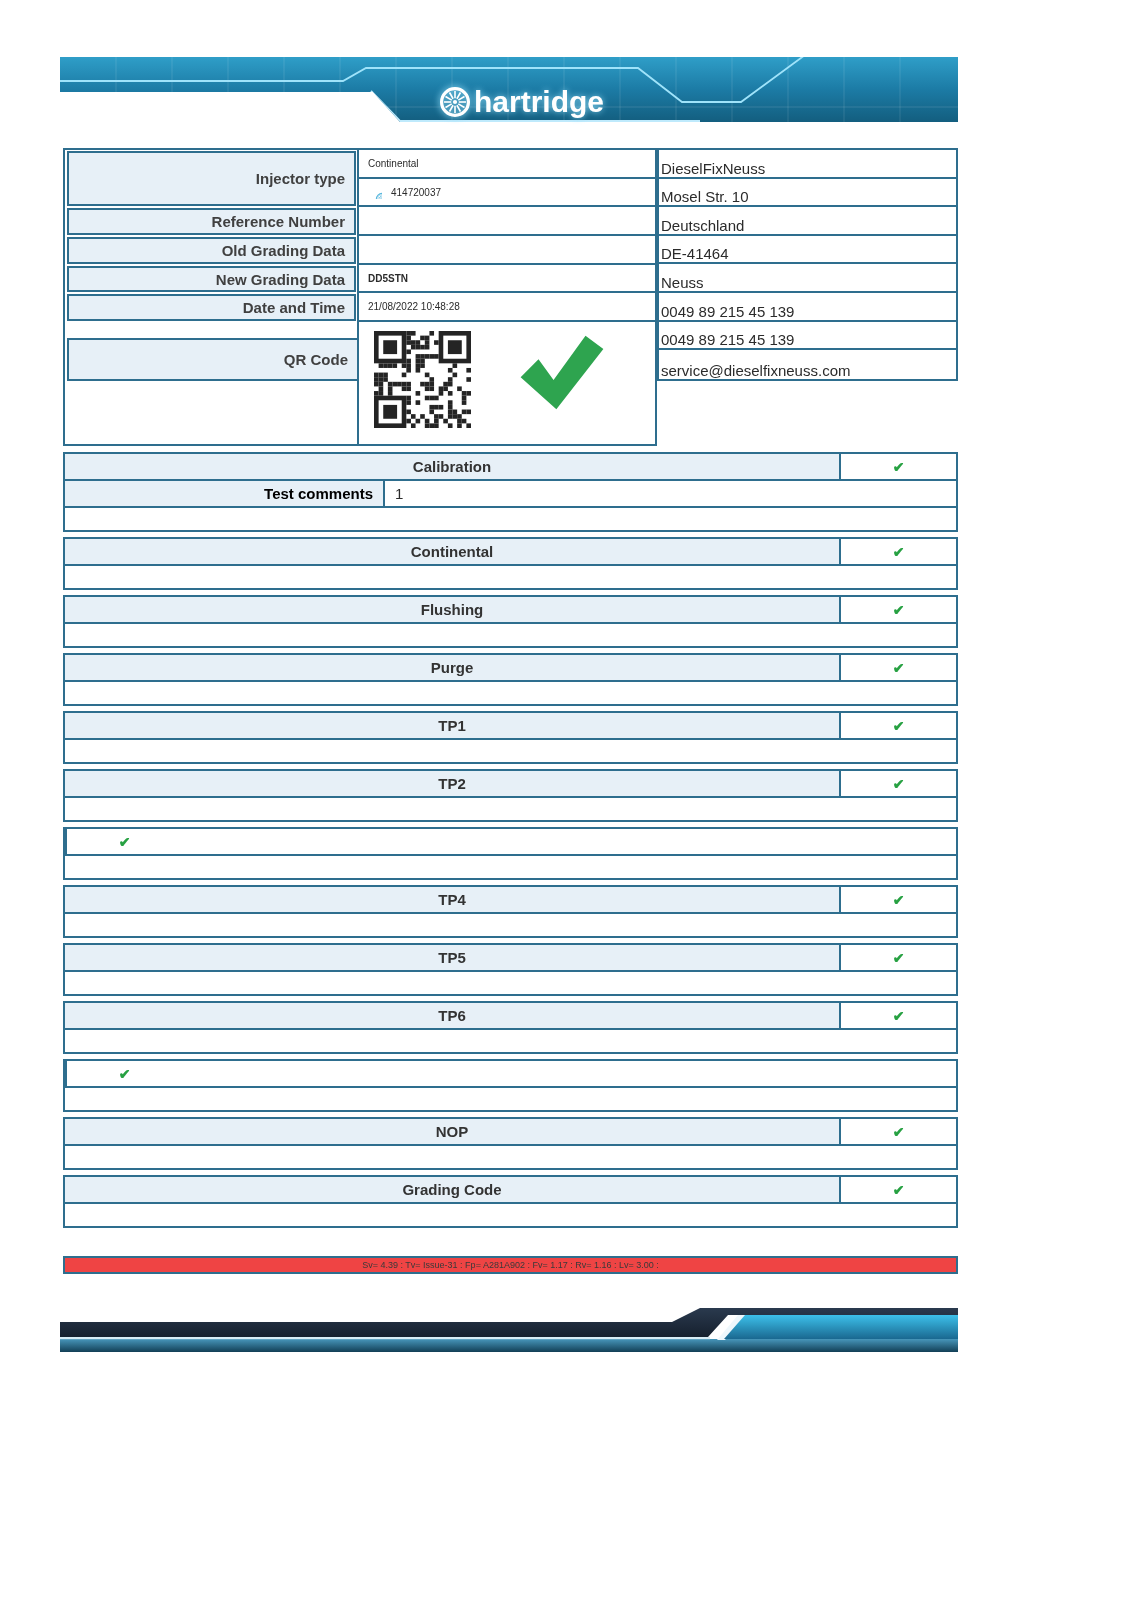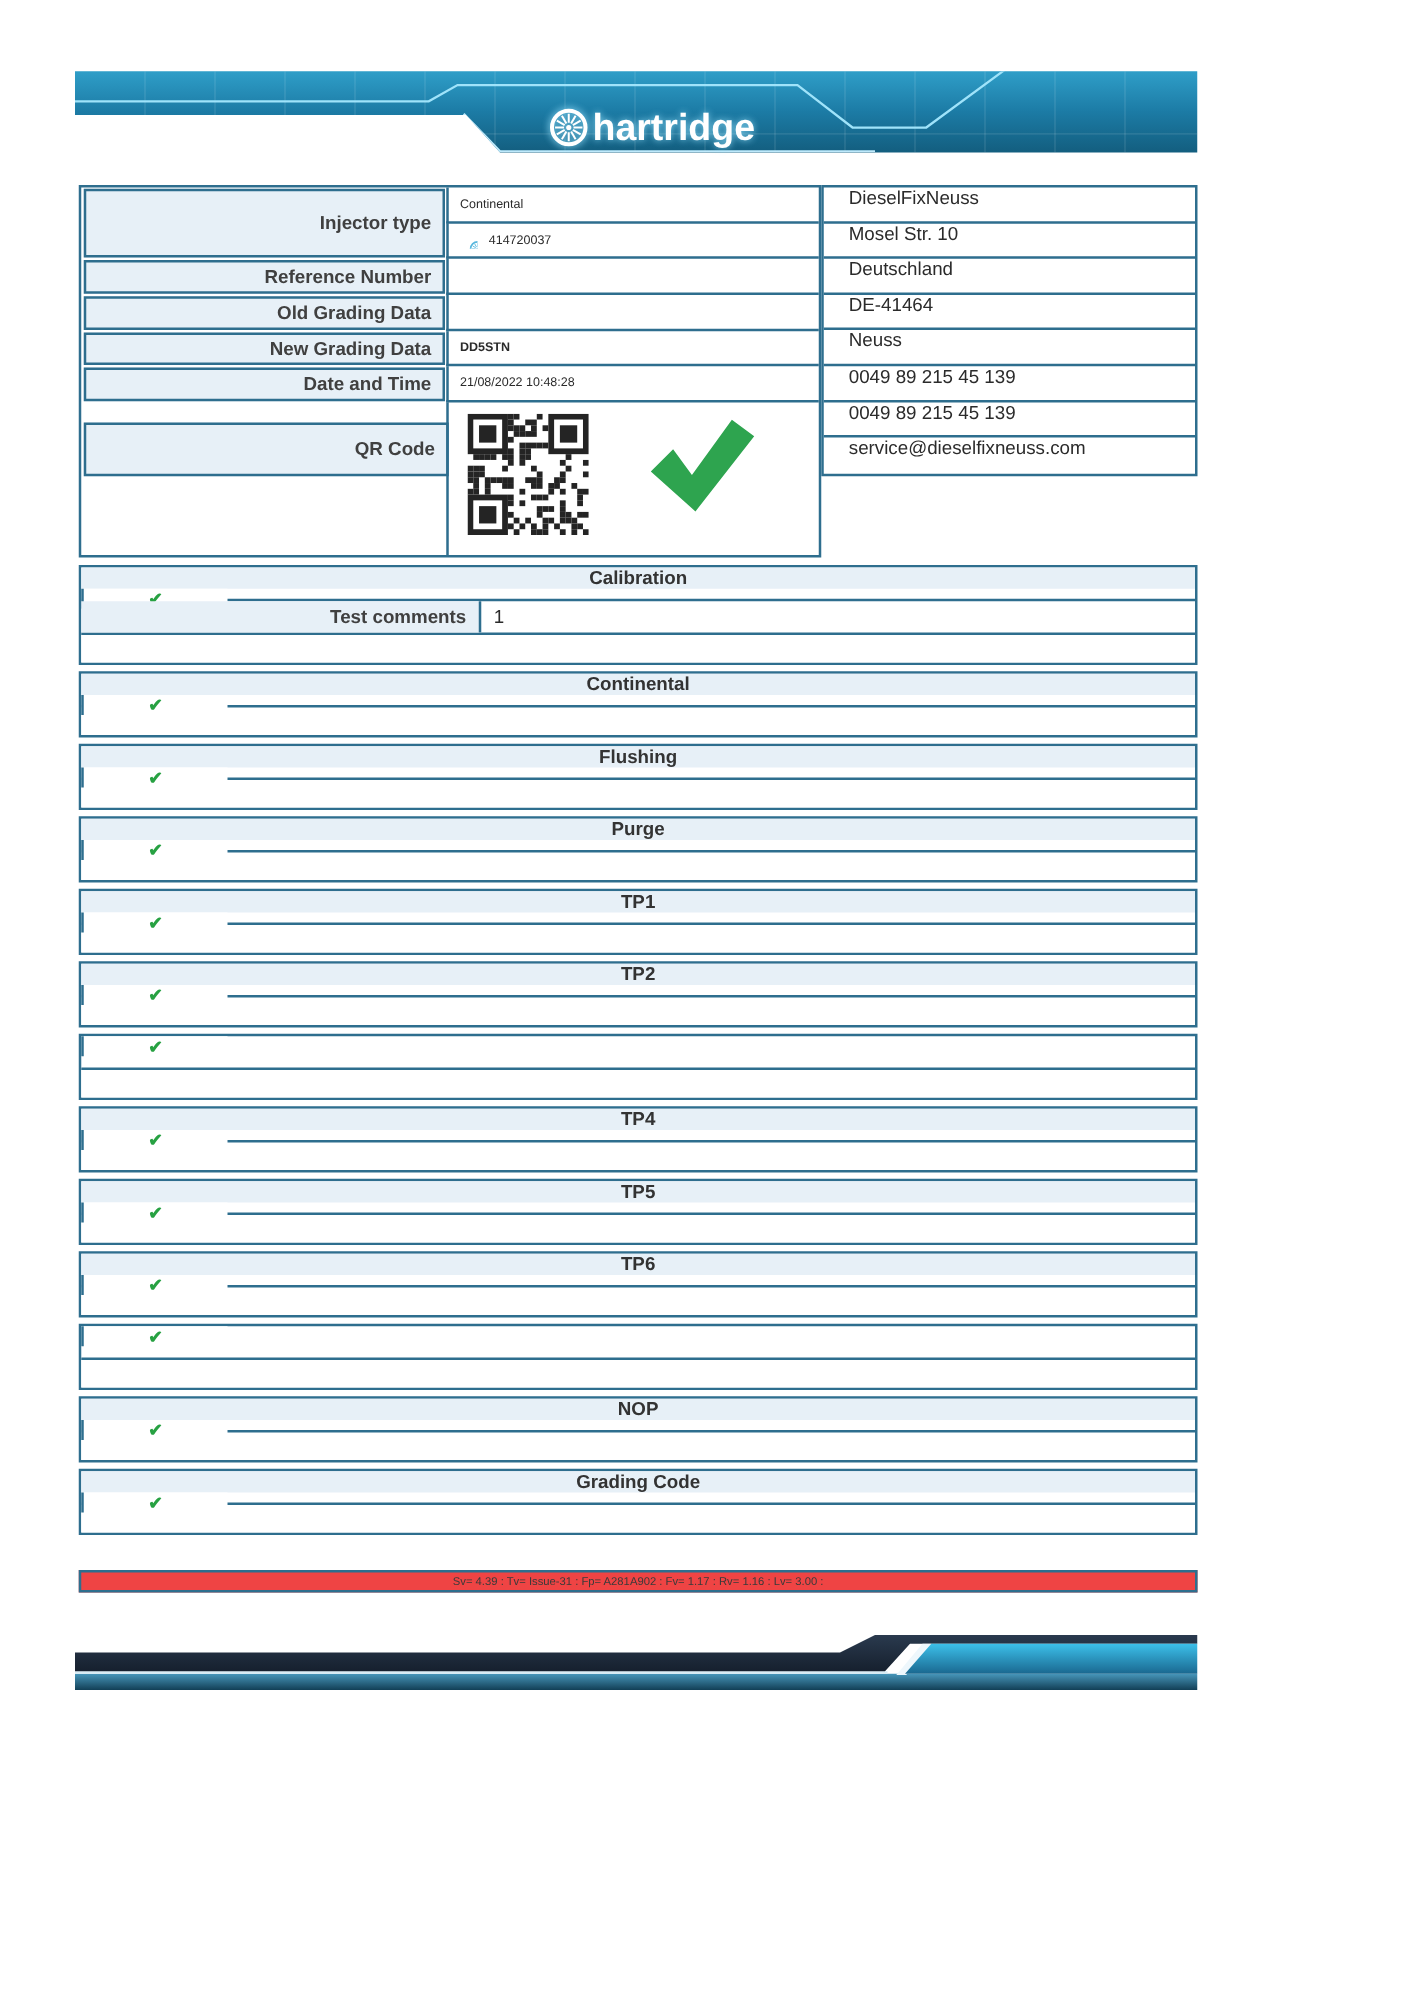--- a/index.html
+++ b/index.html
@@ -28,35 +28,35 @@
     box-sizing:border-box;display:flex;align-items:center;padding-left:9px;font-size:10px;gap:9px;}
   .vr1{grid-row:1}.vr2{grid-row:2}.vr3{grid-row:3}.vr4{grid-row:4}.vr5{grid-row:5}.vr6{grid-row:6}
   .vr7{grid-row:7;border-bottom:none;position:relative;padding:0;}
   .bold{font-weight:bold;}
   .mini-wheel{color:#58b7dd;flex:0 0 auto;}
   .qr-svg{position:absolute;left:15px;top:9px;}
   .big-check{position:absolute;left:156px;top:10px;}
 
   .info-right{width:301px;border:2px solid var(--table-border);box-sizing:border-box;background:#fff;}
   .wsrow{height:28.6px;border-bottom:2px solid var(--table-border);box-sizing:border-box;
-    display:flex;align-items:flex-start;padding-left:20px;font-size:15px;}
+    display:flex;align-items:flex-end;padding-left:2px;font-size:15px;}
   .wsrow.last{border-bottom:none;}
 
   
   .test-area{position:absolute;left:63px;top:452px;width:895px;}
   .section{border:2px solid var(--table-border);margin-bottom:5px;background:#fff;}
-  .hdr{display:flex;height:25px;flex-direction:column;}
+  .hdr{display:flex;height:25px;}
   .sname{flex:1;background:var(--label-bg);display:flex;align-items:center;justify-content:center;
     font-weight:bold;font-size:15px;color:#333;}
   .chk{width:117px;border-left:2px solid var(--table-border);box-sizing:border-box;background:#fff;
     display:flex;align-items:center;justify-content:center;color:var(--accent-green);
     font-size:14px;font-weight:bold;}
   .comment{display:flex;height:25px;border-top:2px solid var(--table-border);}
   .clbl{width:320px;background:var(--label-bg);border-right:2px solid var(--table-border);box-sizing:border-box;
-    display:flex;align-items:center;justify-content:flex-end;padding-right:10px;font-weight:bold;font-size:15px;color:#404040;}
+    display:flex;align-items:center;justify-content:flex-end;padding-right:10px;font-weight:bold;font-size:15px;color:#000000;}
   .cval{flex:1;display:flex;align-items:center;padding-left:10px;font-size:15px;}
   .emptyrow{height:22px;border-top:2px solid var(--table-border);background:#fff;}
 
   
   .version-bar{position:absolute;left:63px;top:1256px;width:895px;height:18px;
     border:2px solid var(--table-border);box-sizing:border-box;background:#ef4444;
     display:flex;align-items:center;justify-content:center;font-size:9px;color:#3a3a3a;}
 
   
   .bottom-banner{position:absolute;left:60px;top:1303px;width:898px;height:49px;}

